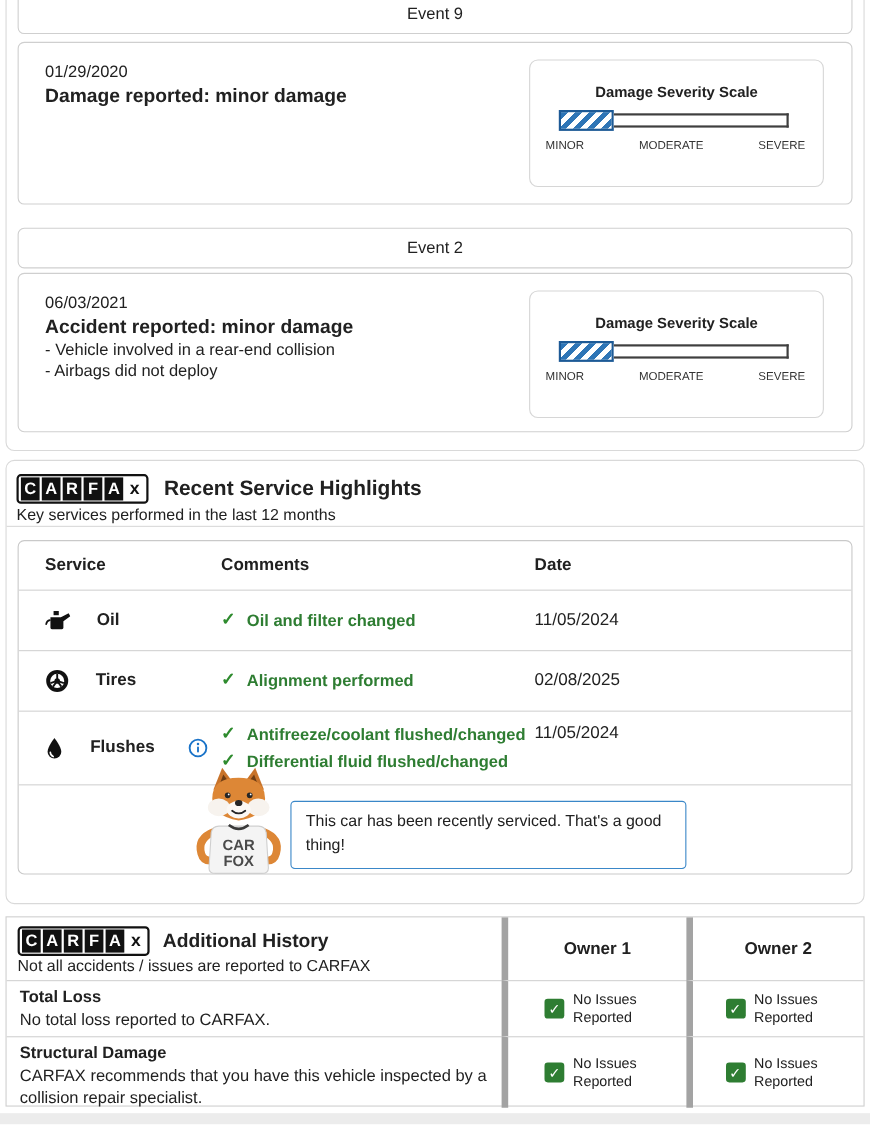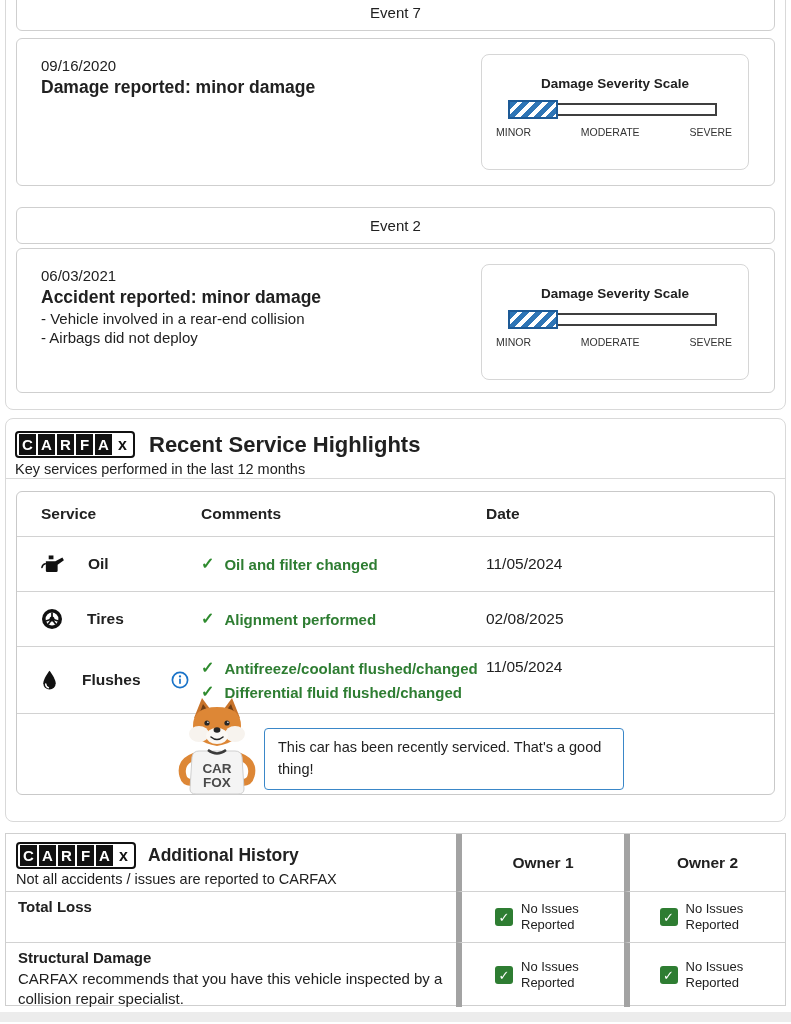--- a/index.html
+++ b/index.html
@@ -35,21 +35,21 @@
     padding:1px 2px; background:#fff; }
   .cfx-tile { width:17px; height:21px; background:#111; color:#fff; font-weight:bold;
     font-size:15px; display:flex; align-items:center; justify-content:center; }
   .cfx-tile.inv { background:#fff; color:#111; font-size:16px; }
 
   
   .service-outer { position:absolute; top:418px; left:5px; right:5px; height:404px;
     border:1px solid #d9d9d9; border-radius:8px; }
   .service-header { height:60px; border-bottom:1px solid #d9d9d9; padding:12px 9px 0; }
   .service-title-row { display:flex; align-items:center; gap:14px; }
-  .service-title { font-size:22px; font-weight:bold; }
+  .service-title { font-size:19px; font-weight:bold; }
   .service-subtitle { font-size:14.5px; margin-top:3px; }
 
   .service-card { margin:12px 10px 0; border:1px solid #c9c9c9; border-radius:6px; background:#fff; }
   .svc-row { display:grid; grid-template-columns:160px 285px 1fr; align-items:center;
     padding:0 24px; border-bottom:1px solid #d2d2d2; }
   .svc-row.head { height:45px; font-size:15.5px; font-weight:bold; }
   .svc-row.r1, .svc-row.r2 { height:55px; }
   .svc-row.r3 { height:67px; }
   .svc-cell-service { display:flex; align-items:center; gap:24px; font-size:15.5px; font-weight:bold; }
   .svc-items { display:flex; flex-direction:column; gap:7px; }
@@ -92,24 +92,24 @@
 </style>
 </head>
 <body>
 
 <div class="page">
 
   <div class="events-outer">
 
     <div>
       <div class="event-title-box first">
-        <span>Event 7</span>
+        <span>Event 9</span>
       </div>
       <div class="event-body-box" style="height:148px;">
-        <div class="event-date">09/16/2020</div>
+        <div class="event-date">01/29/2020</div>
         <div class="event-headline">Damage reported: minor damage</div>
         <div class="severity-box">
           <div class="severity-title">Damage Severity Scale</div>
           <div class="sev-bar">
             <span class="sev-fill"></span>
             <span class="sev-track"></span>
           </div>
           <div class="sev-labels">
             <span>MINOR</span>
             <span>MODERATE</span>
@@ -280,20 +280,21 @@
         </span>
         <span class="h-title">Additional History</span>
       </div>
       <div class="h-subtitle">Not all accidents / issues are reported to CARFAX</div>
     </div>
     <div class="h-cell no-top vline h-owner">Owner 1</div>
     <div class="h-cell no-top vline h-owner">Owner 2</div>
 
     <div class="h-cell h-row-left">
       <div class="h-row-title">Total Loss</div>
+      <div class="h-row-desc">No total loss reported to CARFAX.</div>
     </div>
     <div class="h-cell vline h-status">
       <span class="checkbox"></span>
       <span class="h-status-text">No Issues Reported</span>
     </div>
     <div class="h-cell vline h-status">
       <span class="checkbox"></span>
       <span class="h-status-text">No Issues Reported</span>
     </div>
 

